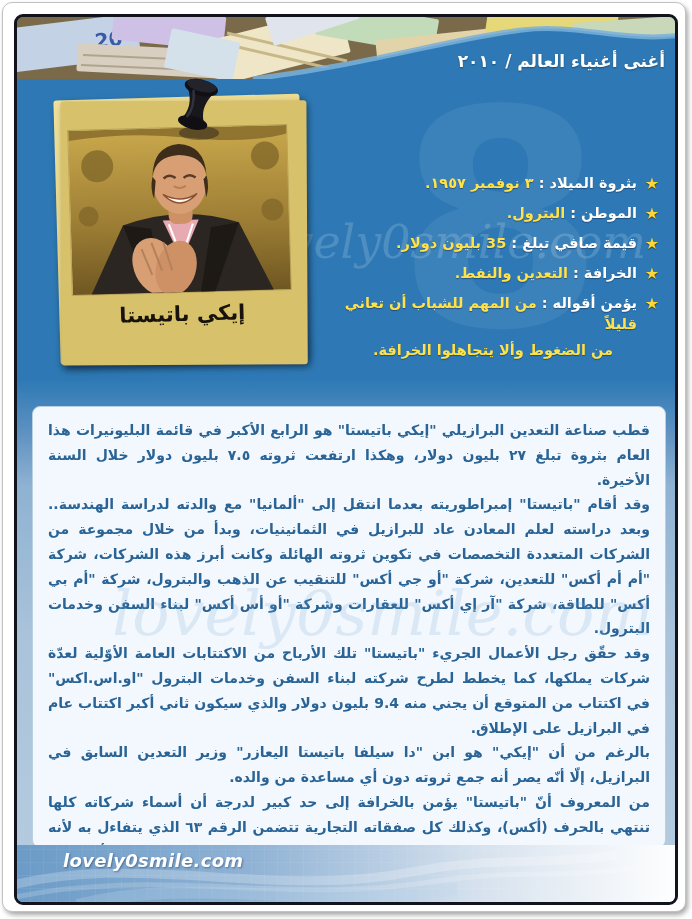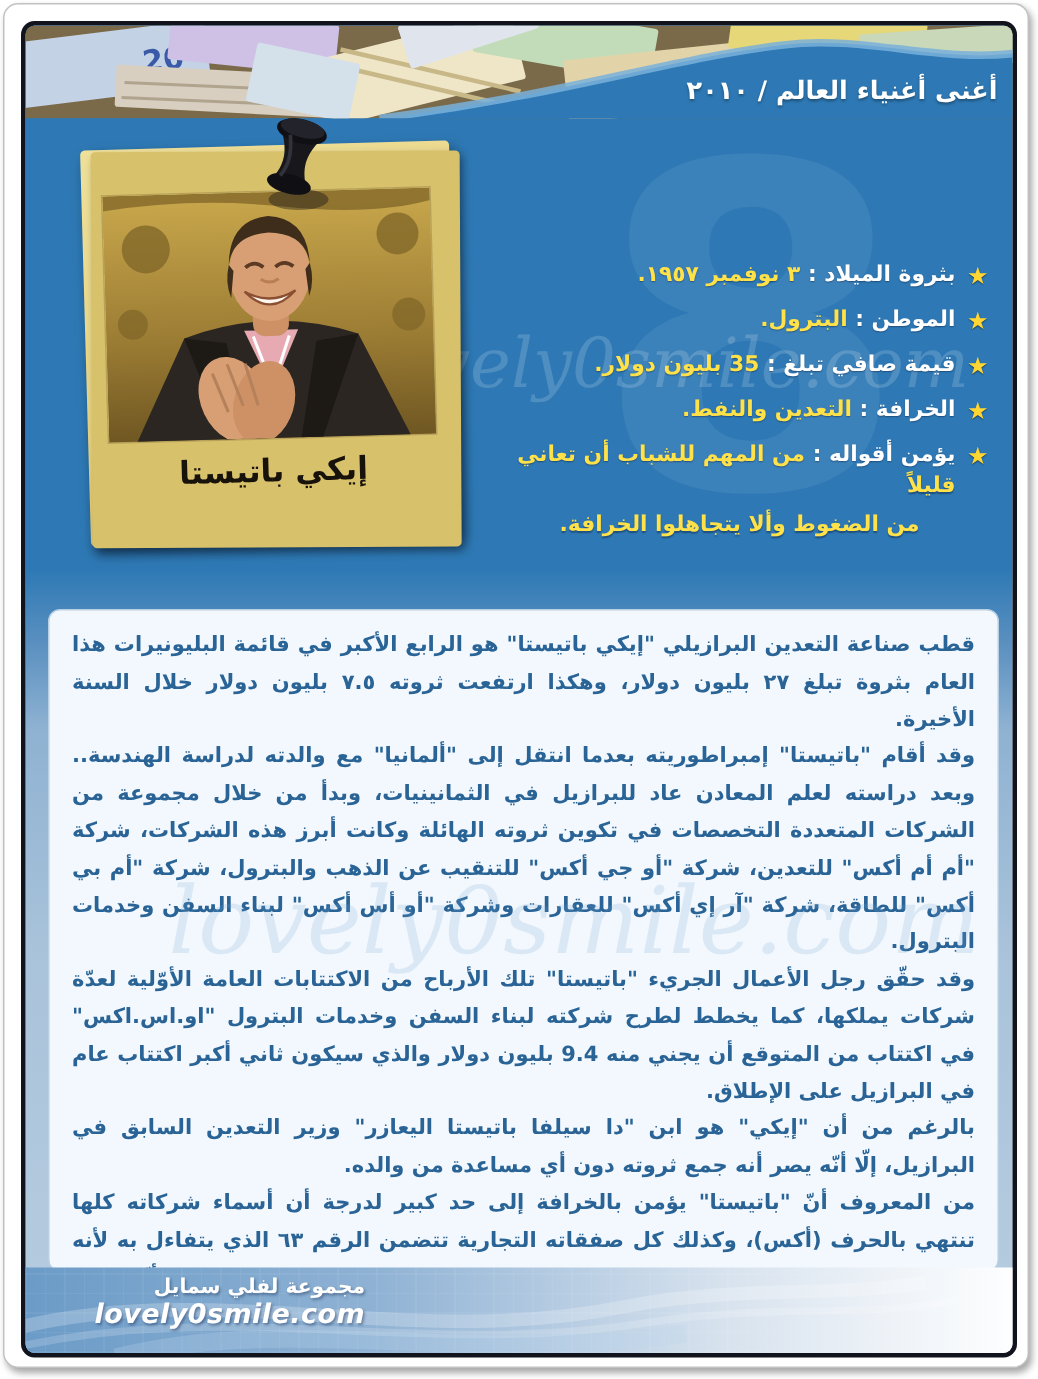--- a/index.html
+++ b/index.html
@@ -218,19 +218,18 @@
     </div>
 
     <div class="footer">
       <div class="grid"></div>
       <svg width="664" height="57" viewBox="0 0 664 57">
         <path d="M-20,44 C120,4 250,56 400,26 C470,12 540,20 600,10" stroke="rgba(255,255,255,0.45)" stroke-width="9" fill="none" opacity="0.5"></path>
         <path d="M-20,56 C140,18 260,62 420,36 C500,24 560,34 620,22" stroke="rgba(255,255,255,0.35)" stroke-width="5" fill="none" opacity="0.5"></path>
         <path d="M60,60 C180,30 300,66 440,44" stroke="rgba(190,215,238,0.6)" stroke-width="12" fill="none" opacity="0.45"></path>
       </svg>
       <div class="footer-text">
-        <div class="footer-group">مجموعة لفلي سمايل</div>
         <div class="footer-site">lovely0smile.com</div>
       </div>
     </div>
 
   </div>
 </div>
 
 </body></html>

